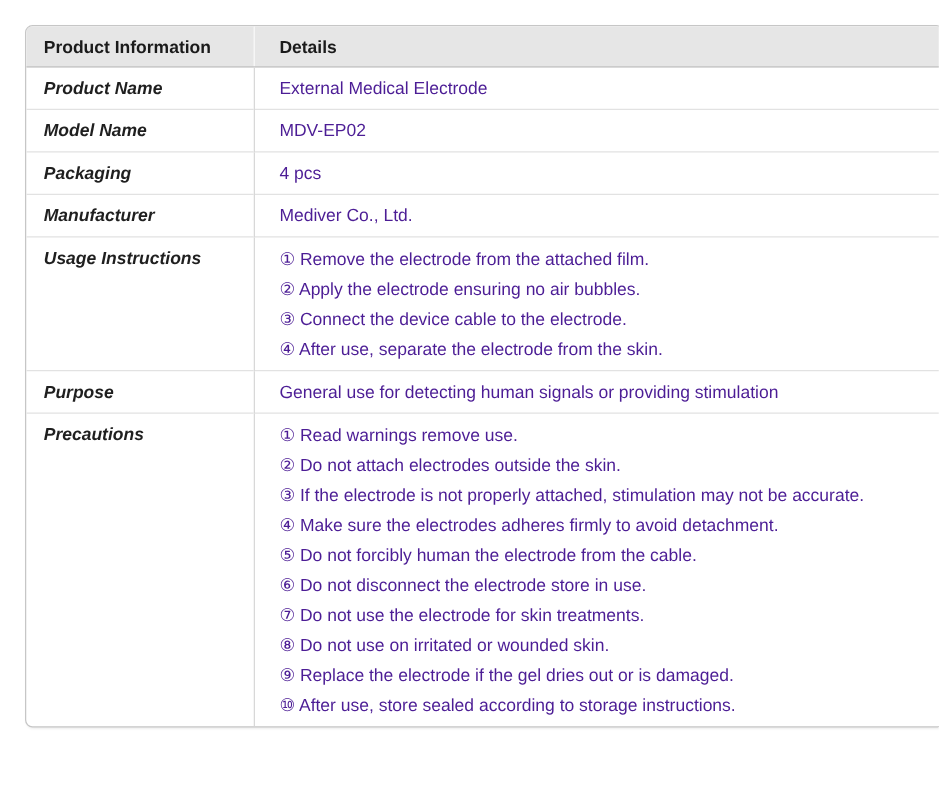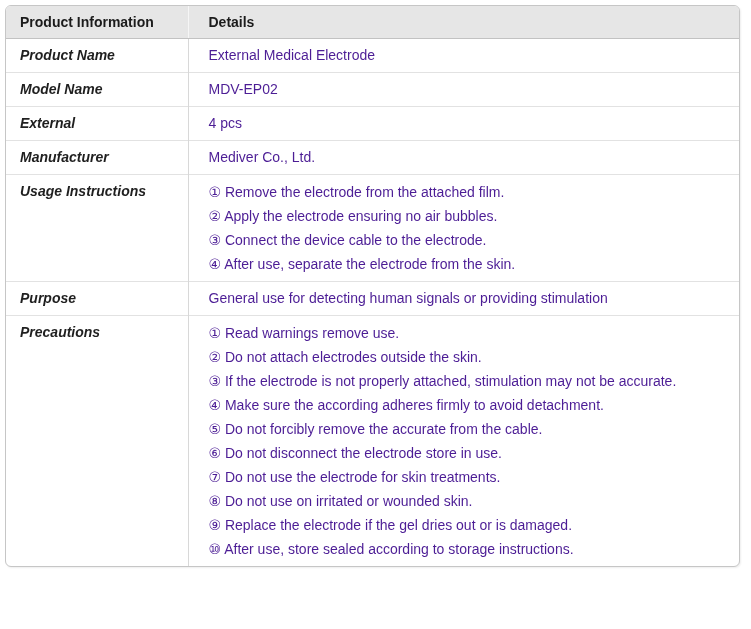--- a/index.html
+++ b/index.html
@@ -6,21 +6,21 @@
     margin: 0;
     padding: 0;
     background: #ffffff;
     font-family: "Liberation Sans", "DejaVu Sans", sans-serif;
   }
   .page {
     width: 681px;
     height: 629px;
     background: #ffffff;
     box-sizing: border-box;
-    padding: 5px;
+    padding: 20px;
   }
   .table-wrap {
     width: 735px;
     box-sizing: border-box;
     border: 1px solid #c6c6c6;
     border-radius: 6px;
     overflow: hidden;
     box-shadow: 1px 1px 2px rgba(0,0,0,0.07);
     background: #ffffff;
   }
@@ -91,21 +91,21 @@
       <tbody id="table-body">
           <tr>
             <td class="label-cell">Product Name</td>
             <td class="value-cell">External Medical Electrode</td>
           </tr>
           <tr>
             <td class="label-cell">Model Name</td>
             <td class="value-cell">MDV-EP02</td>
           </tr>
           <tr>
-            <td class="label-cell">External</td>
+            <td class="label-cell">Packaging</td>
             <td class="value-cell">4 pcs</td>
           </tr>
           <tr>
             <td class="label-cell">Manufacturer</td>
             <td class="value-cell">Mediver Co., Ltd.</td>
           </tr>
           <tr>
             <td class="label-cell">Usage Instructions</td>
             <td class="value-cell multi">
               <div class="list-line">① Remove the electrode from the attached film.</div>
@@ -117,22 +117,22 @@
           <tr>
             <td class="label-cell">Purpose</td>
             <td class="value-cell">General use for detecting human signals or providing stimulation</td>
           </tr>
           <tr>
             <td class="label-cell">Precautions</td>
             <td class="value-cell multi">
               <div class="list-line">① Read warnings remove use.</div>
               <div class="list-line">② Do not attach electrodes outside the skin.</div>
               <div class="list-line">③ If the electrode is not properly attached, stimulation may not be accurate.</div>
-              <div class="list-line">④ Make sure the according adheres firmly to avoid detachment.</div>
-              <div class="list-line">⑤ Do not forcibly remove the accurate from the cable.</div>
+              <div class="list-line">④ Make sure the electrodes adheres firmly to avoid detachment.</div>
+              <div class="list-line">⑤ Do not forcibly human the electrode from the cable.</div>
               <div class="list-line">⑥ Do not disconnect the electrode store in use.</div>
               <div class="list-line">⑦ Do not use the electrode for skin treatments.</div>
               <div class="list-line">⑧ Do not use on irritated or wounded skin.</div>
               <div class="list-line">⑨ Replace the electrode if the gel dries out or is damaged.</div>
               <div class="list-line">⑩ After use, store sealed according to storage instructions.</div>
             </td>
           </tr>
         </tbody>
     </table>
   </div>

